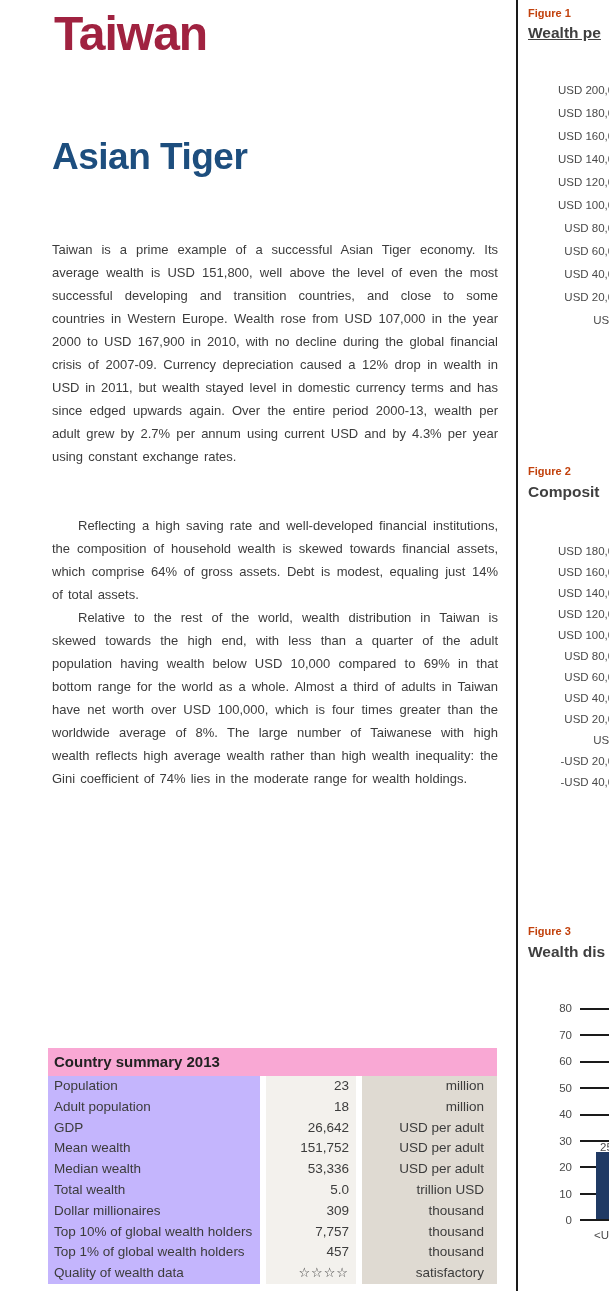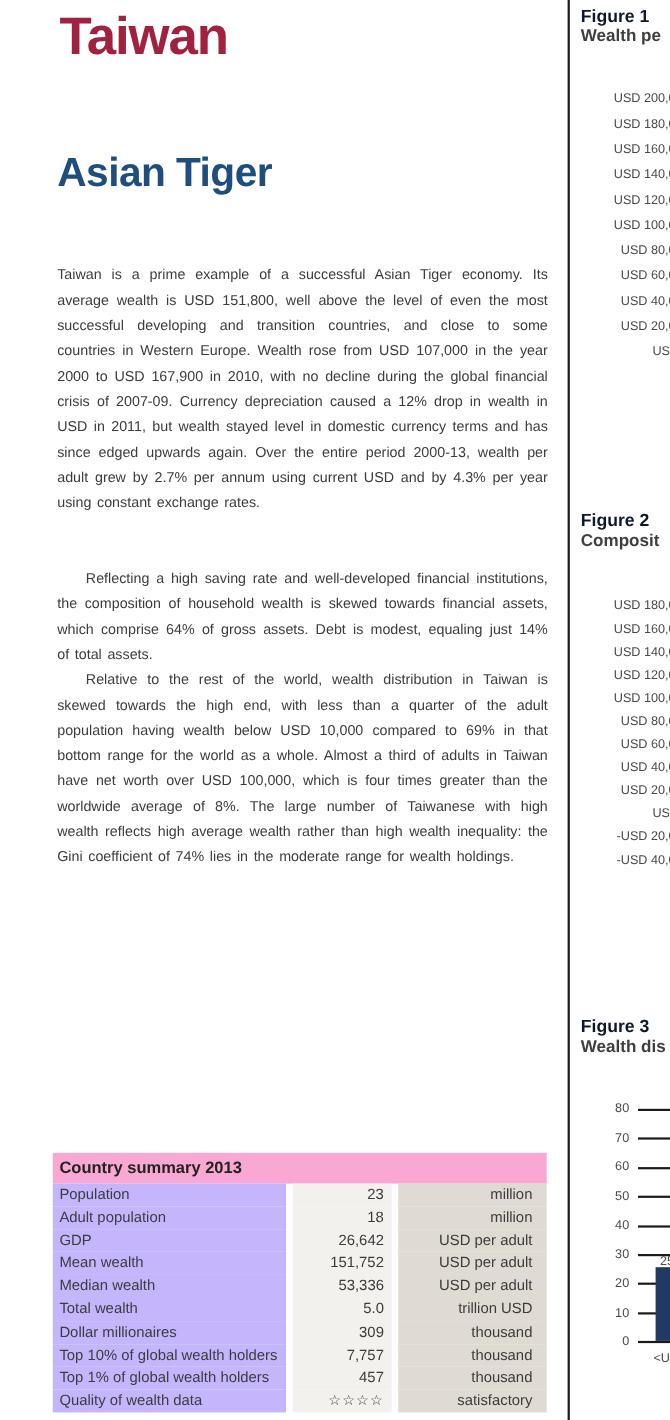--- a/index.html
+++ b/index.html
@@ -22,21 +22,21 @@
   .summary-table { position:absolute; left:48px; top:1048px; width:449px; }
   .summary-header { height:28px; background:#f9a8d4; font-size:15px; font-weight:bold; color:#222; line-height:28px; padding-left:6px; }
   .summary-row { display:grid; grid-template-columns:212px 90px 135px; column-gap:6px; height:20.8px; font-size:13.5px; }
   .cell { line-height:20.8px; overflow:hidden; white-space:nowrap; }
   .cell-label { background:#c4b5fd; padding-left:6px; }
   .cell-value { background:#f3f1ed; text-align:right; padding-right:7px; }
   .cell-unit  { background:#dfdad2; text-align:right; padding-right:13px; }
   .stars { letter-spacing:1px; font-size:13px; }
 
   
-  .fig-label { position:absolute; left:528px; font-size:16px; font-weight:bold; color:#0f172a; white-space:nowrap; }
+  .fig-label { position:absolute; left:528px; font-size:11px; font-weight:bold; color:#c2410c; white-space:nowrap; }
   .fig-title { position:absolute; left:528px; font-size:15.5px; font-weight:bold; color:#3f3f3f; white-space:nowrap; }
   .axis-labels { position:absolute; left:0; width:627px; }
   .axis-label { position:absolute; right:0; white-space:nowrap; font-size:11.5px; color:#4a4a4a; }
   .f3-ticks { position:absolute; left:0; top:1002px; width:572px; }
   .gridline { position:absolute; left:580px; width:52px; height:1.5px; background:#1a1a1a; }
   .bar { position:absolute; left:596px; top:1152px; width:36px; height:67px; background:#203a64; }
   .bar-value { position:absolute; left:600px; top:1141px; font-size:11.5px; color:#4a4a4a; white-space:nowrap; }
   .x-cat { position:absolute; left:594px; top:1229px; font-size:11.5px; color:#4a4a4a; white-space:nowrap; }
 </style>
 </head>
@@ -102,21 +102,21 @@
       <div class="cell cell-unit">thousand</div>
     </div>
     <div class="summary-row">
       <div class="cell cell-label">Quality of wealth data</div>
       <div class="cell cell-value stars">☆☆☆☆</div>
       <div class="cell cell-unit">satisfactory</div>
     </div>
   </div>
 
   <div class="fig-label" style="top:7px;">Figure 1</div>
-  <div class="fig-title" style="top:24px;">Wealth pe</div>
+  <div class="fig-title" style="top:24px;text-decoration:underline;">Wealth pe</div>
   <div class="axis-labels" style="top:84px;">
     <div class="axis-label" style="top:0px;">USD 200,000</div>
     <div class="axis-label" style="top:23px;">USD 180,000</div>
     <div class="axis-label" style="top:46px;">USD 160,000</div>
     <div class="axis-label" style="top:69px;">USD 140,000</div>
     <div class="axis-label" style="top:92px;">USD 120,000</div>
     <div class="axis-label" style="top:115px;">USD 100,000</div>
     <div class="axis-label" style="top:138px;">USD 80,000</div>
     <div class="axis-label" style="top:161px;">USD 60,000</div>
     <div class="axis-label" style="top:184px;">USD 40,000</div>

